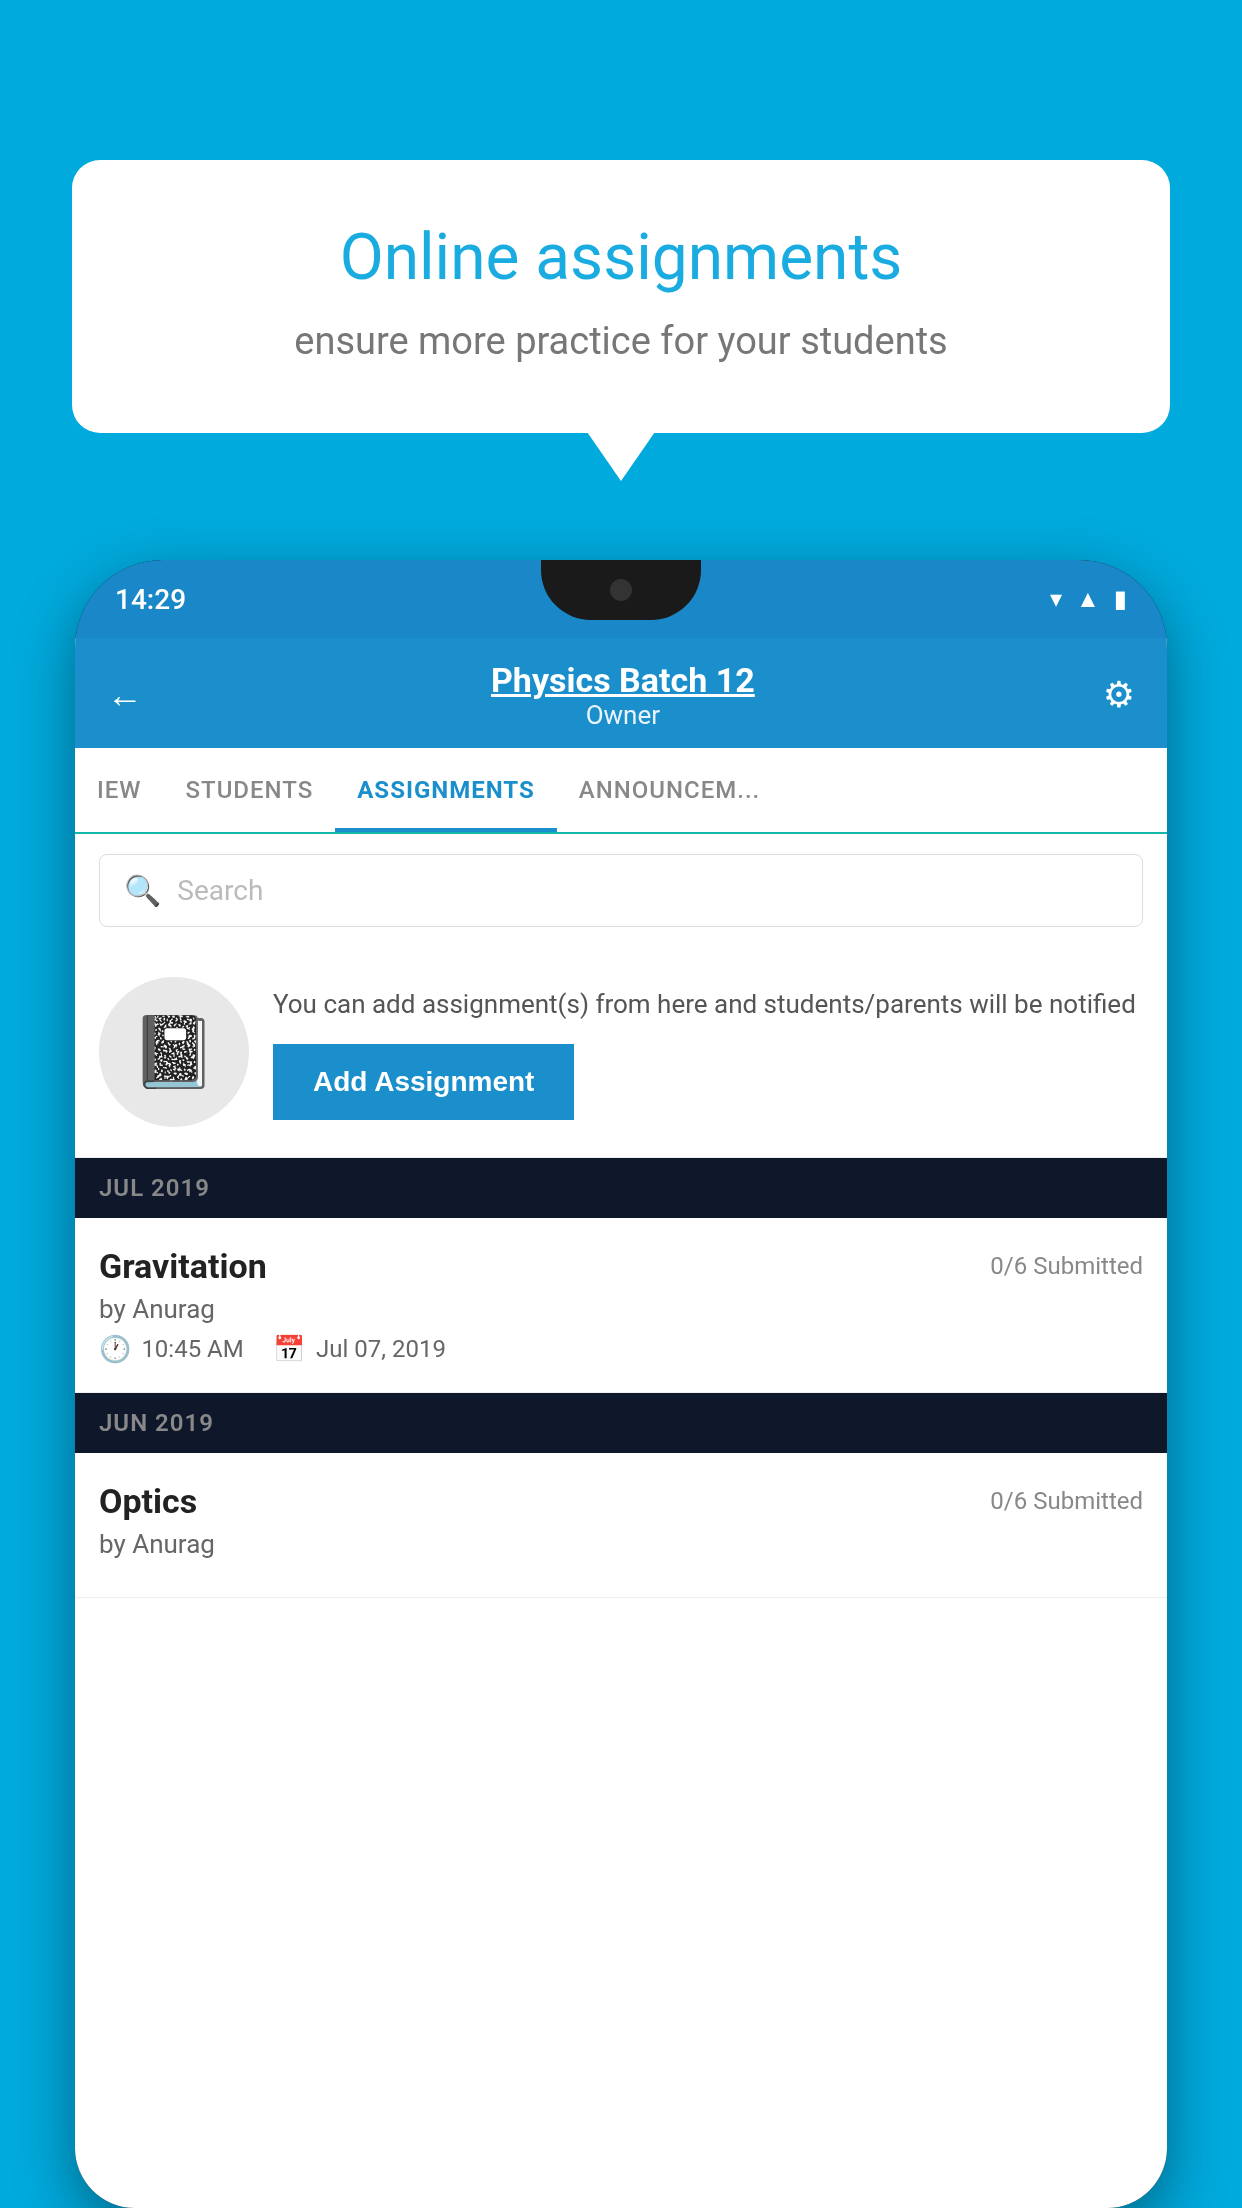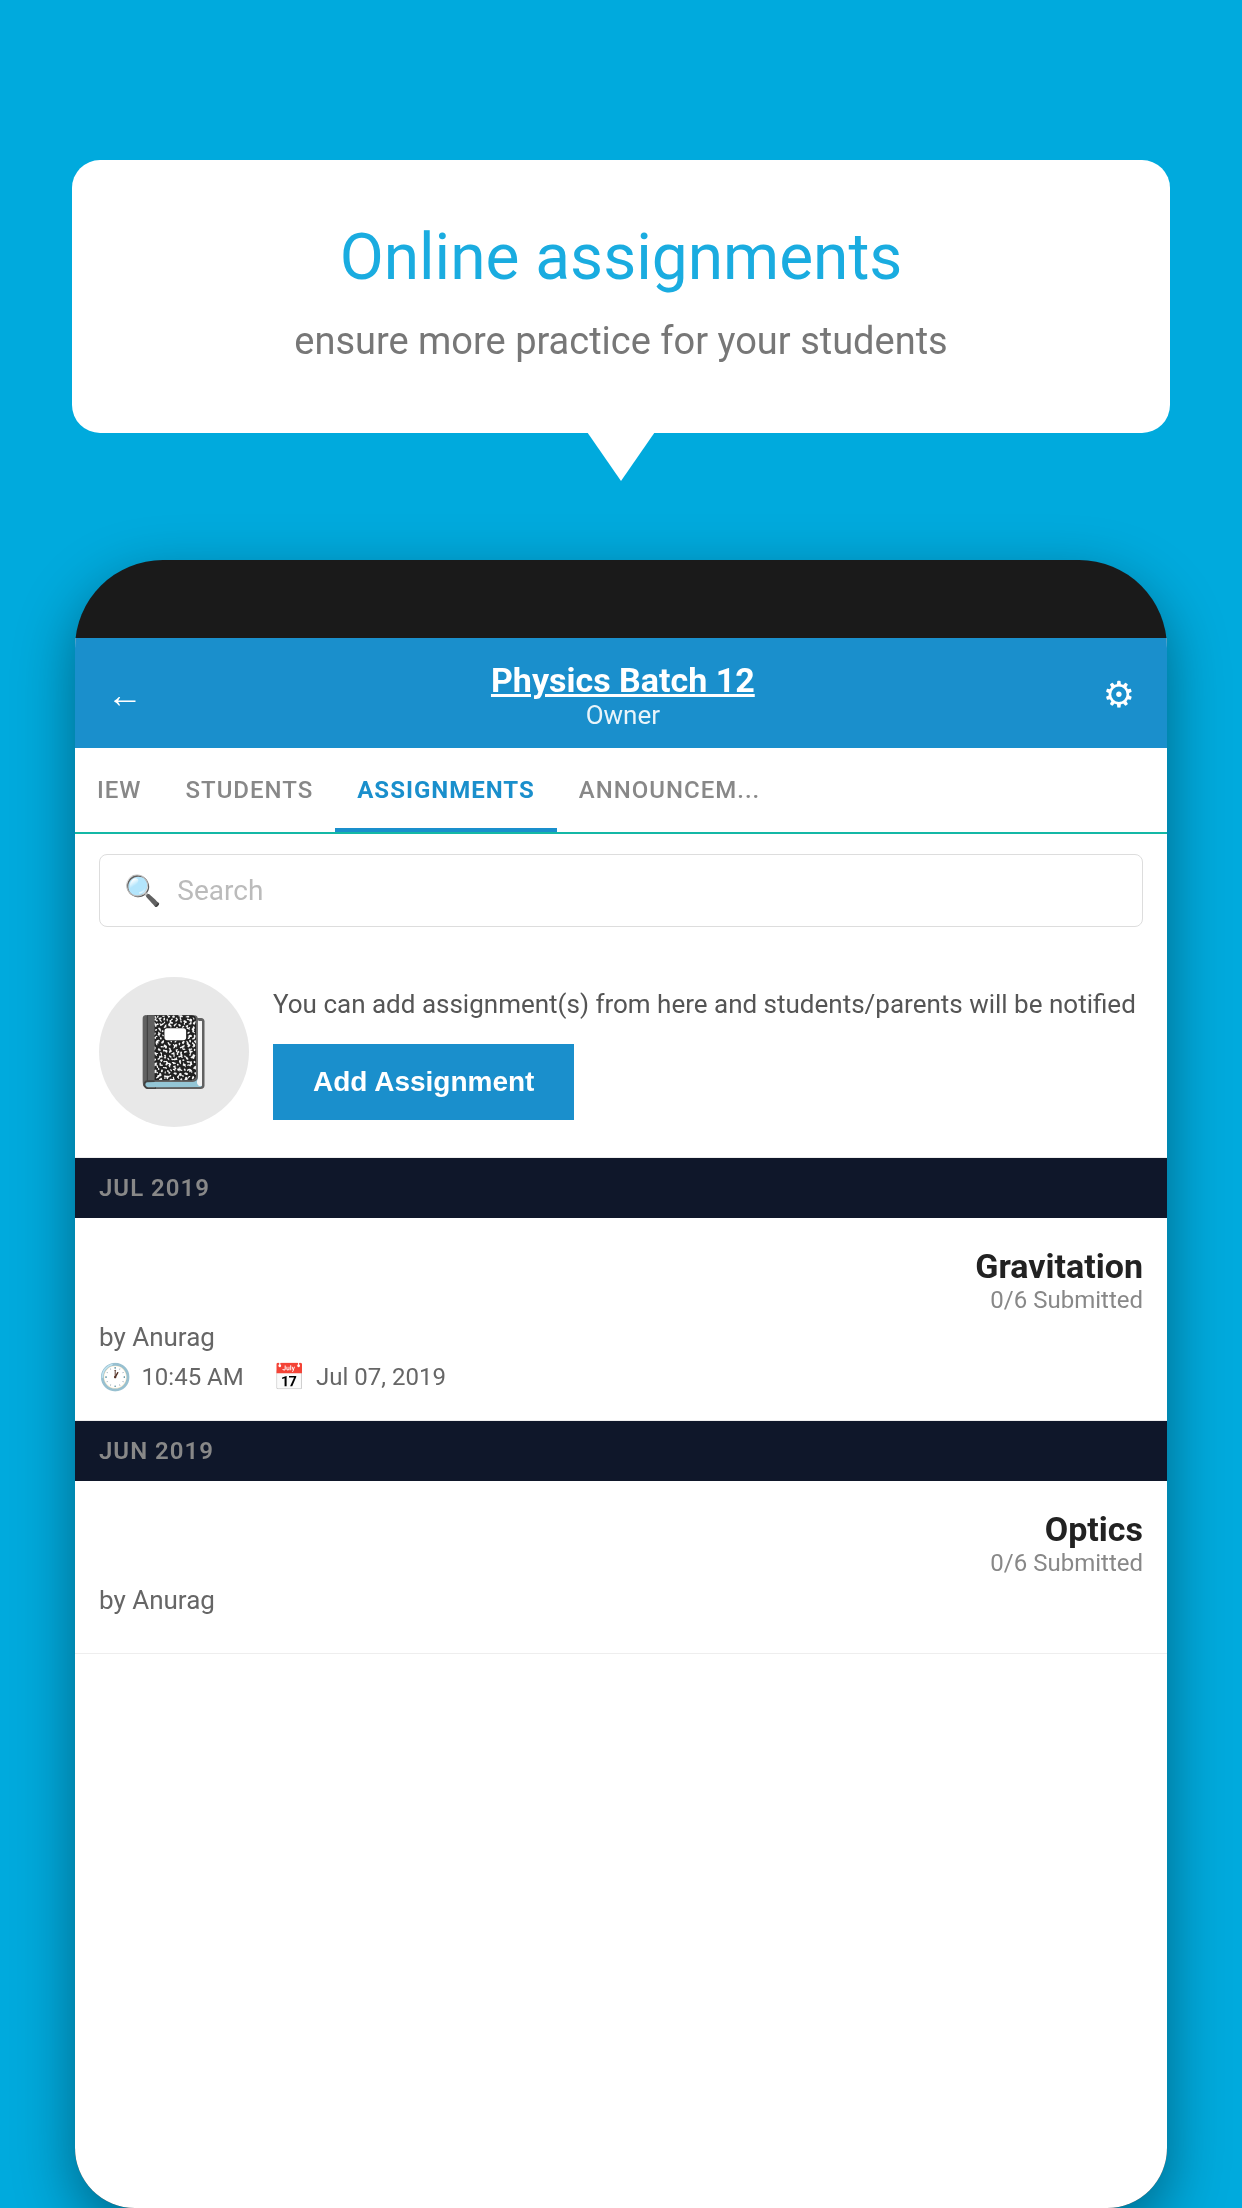--- a/index.html
+++ b/index.html
@@ -259,23 +259,22 @@
 
     
     .assignment-item {
       padding: 28px 24px;
       border-bottom: 1px solid #eee;
       background: white;
     }
     .assignment-item-header {
       display: flex;
       justify-content: space-between;
-      align-items: flex-end;
+      align-items: center;
       margin-bottom: 8px;
-      flex-direction: column;
     }
     .assignment-name {
       font-size: 34px;
       font-weight: 700;
       color: #222;
     }
     .assignment-submitted {
       font-size: 24px;
       color: #888;
     }
@@ -304,20 +303,31 @@
 </head>
 <body>
 
 <div class="promo-card">
   <div class="promo-title">Online assignments</div>
   <div class="promo-subtitle">ensure more practice for your students</div>
 </div>
 
 <div class="phone-frame">
 
+  <div class="phone-notch-bar">
+    <span class="phone-time">14:29</span>
+    <div class="phone-notch">
+      <div class="phone-camera"></div>
+    </div>
+    <div class="phone-status-icons">
+      <span class="status-icon">▾</span>
+      <span class="status-icon">▲</span>
+      <span class="status-icon">▮</span>
+    </div>
+  </div>
 
   <div class="phone-screen">
 
     <div class="app-header">
       <span class="header-back">←</span>
       <div class="header-center">
         <div class="header-title">Physics Batch 12</div>
         <div class="header-subtitle">Owner</div>
       </div>
       <span class="header-settings">⚙</span>

